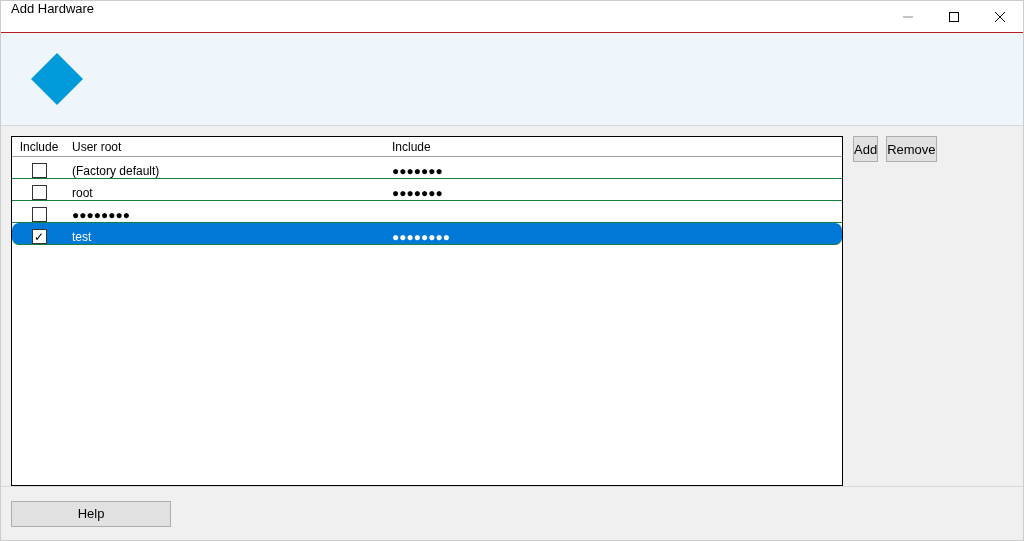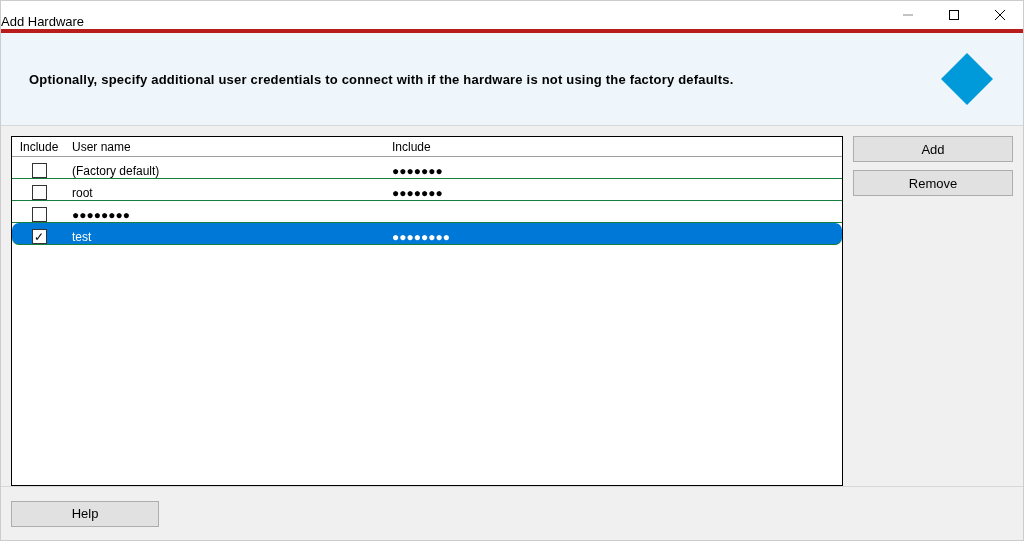--- a/index.html
+++ b/index.html
@@ -13,24 +13,25 @@
     height: 541px;
     overflow: hidden;
     display: flex;
     flex-direction: column;
     border: 1px solid #cccccc;
   }
 
   
   .titlebar {
     display: flex;
-    align-items: flex-end;
+    align-items: flex-start;
     height: 32px;
+    padding-left: 10px;
     background: #ffffff;
-    border-bottom: 4px solid #b91c1c;
+    border-bottom: 1px solid #b91c1c;
   }
   .titlebar .title {
     flex: 1;
     font-size: 13px;
     color: #000;
   }
   .titlebar .win-controls {
     display: flex;
     height: 100%;
   }
@@ -149,21 +150,21 @@
 
   .tbody {
     flex: 1;
     overflow: auto;
   }
 
   
   .side-buttons {
     width: 160px;
     display: flex;
-    flex-direction: column;
+    flex-direction: row;
     gap: 8px;
   }
   .btn {
     height: 26px;
     border: 1px solid #adadad;
     background: #e1e1e1;
     font-size: 13px;
     display: flex;
     align-items: center;
     justify-content: center;
@@ -174,21 +175,21 @@
   .footer {
     height: 54px;
     background: #f0f0f0;
     display: flex;
     align-items: center;
     padding: 0 10px;
     gap: 8px;
     border-top: 1px solid #d8d8d8;
   }
   .footer .spacer { flex: 1; }
-  .footer .btn { width: 148px; }
+  .footer .btn { width: 160px; }
 
 </style>
 </head>
 <body>
 
 <div class="titlebar">
   <span class="title">Add Hardware</span>
   <div class="win-controls">
     <div class="win-btn">
       <svg viewBox="0 0 12 12">
@@ -203,34 +204,33 @@
     <div class="win-btn">
       <svg viewBox="0 0 12 12">
           <line x1="1" y1="1" x2="11" y2="11" stroke="#000" stroke-width="1"></line>
           <line x1="11" y1="1" x2="1" y2="11" stroke="#000" stroke-width="1"></line>
         </svg>
     </div>
   </div>
 </div>
 
 <div class="header">
-  <div class="subtitle">Optionally, specify additional user credentials to connect with if the hardware is not using the factory defaults.</div>
   <div class="logo">
     <svg viewBox="0 0 56 56">
       <polygon id="logo-poly" points="28,2 54,28 28,54 2,28" fill="#0099d9"></polygon>
     </svg>
   </div>
 </div>
 
 <div class="content">
 
   <div class="table-wrap">
     <div class="thead">
       <div class="col-include">Include</div>
-      <div class="col-user">User name</div>
+      <div class="col-user">User root</div>
       <div class="col-pass">Include</div>
     </div>
     <div class="tbody" id="tbody">
 
     <div class="trow">
           <div class="col-include">
             <span class="cb"></span>
           </div>
           <div class="col-user">(Factory default)</div>
           <div class="col-pass">●●●●●●●</div>

